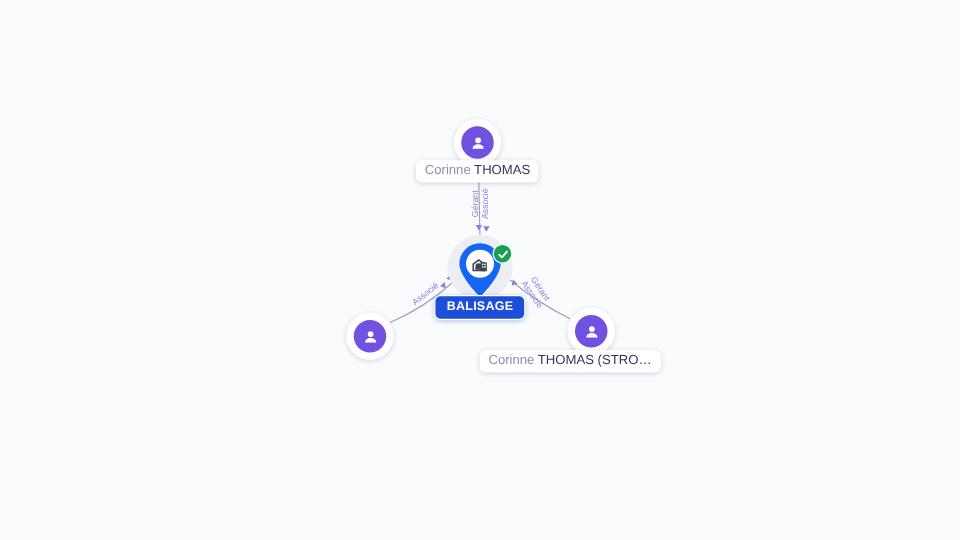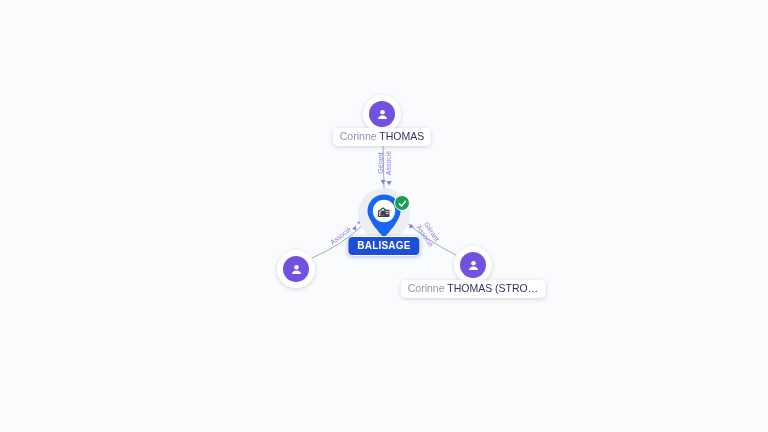--- a/index.html
+++ b/index.html
@@ -237,17 +237,17 @@
   <div class="node" style="left:473px; top:265px;">
     <div class="person-avatar">
       <div class="disc">
         <svg width="15" height="15" viewBox="0 0 24 24" fill="#ffffff" aria-hidden="true">
           <circle cx="12" cy="8.4" r="3.7"></circle>
           <path d="M4.9 19.2c0-3.7 3.2-5.8 7.1-5.8s7.1 2.1 7.1 5.8z"></path>
         </svg>
       </div>
     </div>
   </div>
-  <div class="name-chip" style="left:473px; top:280px;text-align:right;">
+  <div class="name-chip" style="left:456px; top:280px;text-align:right;">
     <span class="given">Corinne </span><span class="family">THOMAS (STRO…</span>
   </div>
 
 </div>
 
 </body></html>

